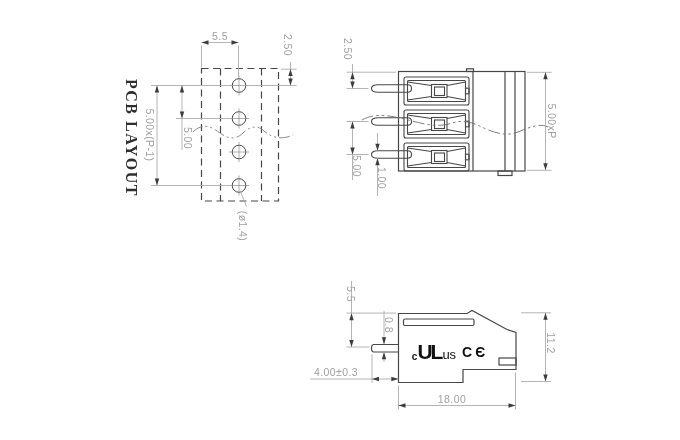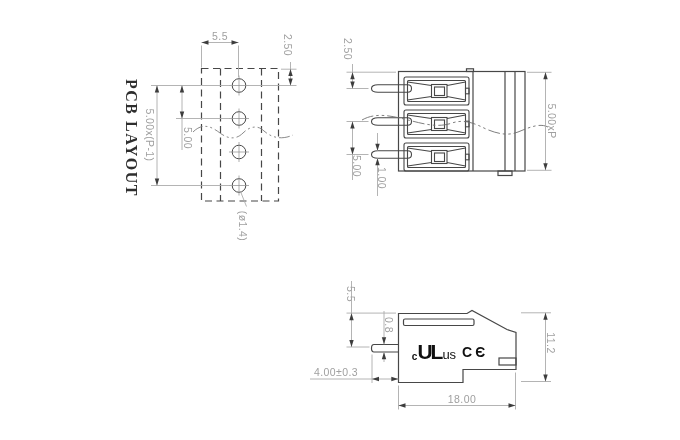--- a/index.html
+++ b/index.html
@@ -184,21 +184,21 @@
 
   <div class="lbl dim v" style="left:348px; top:49px;">2.50</div>
   <div class="lbl dim v" style="left:357px; top:166px;">5.00</div>
   <div class="lbl dim v" style="left:382px; top:178px;">1.00</div>
   <div class="lbl dim v" style="left:552px; top:121px;">5.00xP</div>
 
   <div class="lbl dim v" style="left:351px; top:294px;">5.5</div>
   <div class="lbl dim v" style="left:389px; top:325px;">0.8</div>
   <div class="lbl dim h" style="left:336px; top:372px;">4.00±0.3</div>
   <div class="lbl dim v" style="left:551px; top:343px;">11.2</div>
-  <div class="lbl dim h" style="left:462px; top:399px;">18.00</div>
+  <div class="lbl dim h" style="left:452px; top:399px;">18.00</div>
 
   <div class="marks" style="left:450px; top:352px;">
     <span class="c">c</span>
     <span class="ul">UL</span>
     <span class="us">us</span>
     <span class="ce">CЄ</span>
   </div>
 
 </div>
 

